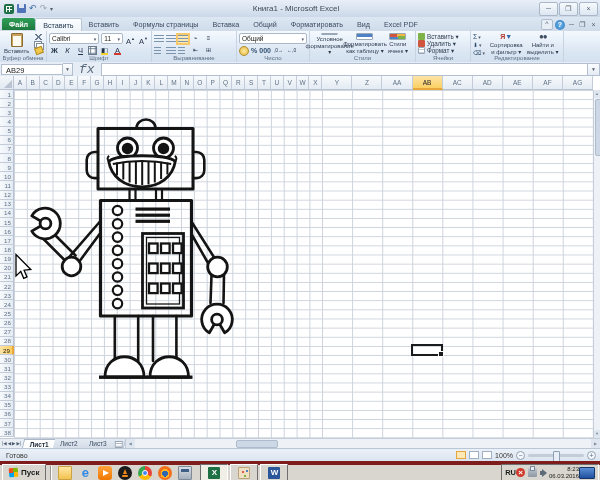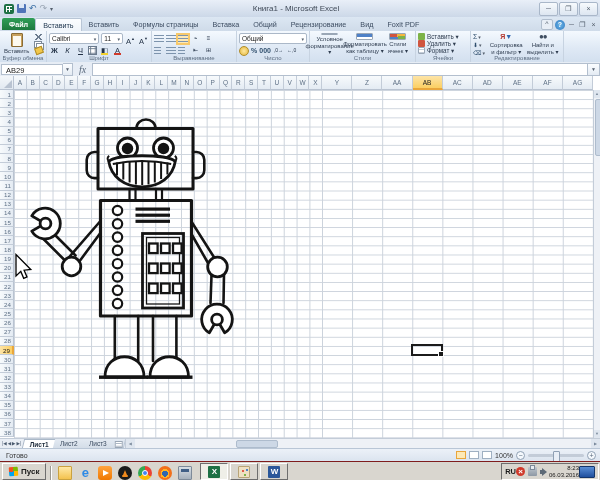--- a/index.html
+++ b/index.html
@@ -85,21 +85,21 @@
   .ic-sort{font-size:7px;font-weight:bold;color:#b3332a;line-height:8px;}
   .ic-sort i{color:#2e66b0;font-style:normal;}
   .ic-find{letter-spacing:-1px;font-size:8px;color:#3f4e61;line-height:8px;}
   
   .formulabar{position:absolute;left:0;top:62px;right:0;height:14px;background:#e7edf5;
     border-bottom:1px solid #b9c6d6;display:flex;align-items:center;}
   .namebox{width:62px;height:11px;background:#fff;border:1px solid #b3bfce;margin-left:1px;
     font-size:7.5px;line-height:11px;padding-left:4px;box-sizing:border-box;color:#222;}
   .nb-dd{width:9px;height:11px;border:1px solid #b3bfce;border-left:none;background:linear-gradient(#fbfdff,#e4ebf3);
     font-size:5px;line-height:11px;text-align:center;color:#55606e;}
-  .fx{font-family:Liberation Serif, serif;font-style:italic;font-size:10px;color:#5a6a7d;padding:0 6px;text-align:right;}
+  .fx{font-family:Liberation Mono, monospace;font-style:italic;font-size:13px;color:#5a6a7d;padding:0 6px;text-align:right;}
   .fml-input{flex:1;height:11px;background:#fff;border:1px solid #b3bfce;border-right:none;}
   .fml-exp{width:11px;height:11px;background:linear-gradient(#fbfdff,#e4ebf3);border:1px solid #b3bfce;
     font-size:5px;text-align:center;line-height:11px;color:#55606e;}
   
   .grid{position:absolute;left:0;top:76px;right:0;height:362px;background:#fff;}
   .corner{position:absolute;left:0;top:0;width:14px;height:14px;background:linear-gradient(#f4f7fa,#e2e9f1);
     border-right:1px solid #b9c3d1;border-bottom:1px solid #b9c3d1;box-sizing:border-box;}
   .corner::before{content:"";position:absolute;right:1px;bottom:1px;border-style:solid;border-width:0 0 8px 8px;border-color:transparent transparent #b9c3d1 transparent;}
   .colheaders{position:absolute;left:14px;top:0;height:14px;display:flex;}
   .ch{height:14px;box-sizing:border-box;border-right:1px solid #c3ccd8;border-bottom:1px solid #b9c3d1;
@@ -141,22 +141,22 @@
     border-top:1px solid #b9c6d6;display:flex;align-items:center;box-sizing:border-box;}
   .st-ready{font-size:7px;color:#333;padding-left:6px;flex:1;}
   .st-right{display:flex;align-items:center;gap:3px;padding-right:4px;}
   .viewbtn{width:10px;height:8px;border:1px solid #9fb0c2;background:#fff;box-sizing:border-box;}
   .viewbtn.active{background:#fde9b6;border-color:#e9a63b;}
   .st-zoom{font-size:7px;color:#333;}
   .zbtn{width:9px;height:9px;border-radius:50%;border:1px solid #8fa0b4;color:#5a6a7d;font-size:7px;line-height:7px;text-align:center;background:#f4f8fc;box-sizing:border-box;}
   .ztrack{width:56px;height:3px;background:#c3ccd8;position:relative;border-radius:2px;}
   .zthumb{position:absolute;left:25px;top:-3px;width:5px;height:9px;background:#e8eef6;border:1px solid #8fa0b4;border-radius:1px;}
   
-  .taskbar{position:absolute;left:0;top:461px;right:0;height:19px;background:#d9d6cf;border-top:1px solid #7f1d1d;
-    display:flex;align-items:flex-end;box-sizing:border-box;}
+  .taskbar{position:absolute;left:0;top:461px;right:0;height:19px;background:#d9d6cf;border-top:4px solid #7f1d1d;
+    display:flex;align-items:center;box-sizing:border-box;}
   .startbtn{margin-left:2px;height:15px;display:flex;align-items:center;gap:3px;padding:0 6px;
     background:#d9d6cf;border:1px solid;border-color:#fff #6e6e6e #6e6e6e #fff;font-size:8px;font-weight:bold;color:#1a1a1a;}
   .flag{width:9px;height:9px;background:conic-gradient(#7fba00 0 90deg,#ffb900 90deg 180deg,#00a4ef 180deg 270deg,#f25022 270deg);border-radius:1px;transform:rotate(-4deg);}
   .tb-sep{width:1px;height:14px;background:#9b9890;margin:0 4px;box-shadow:1px 0 #fff;}
   .ql{width:14px;height:14px;margin:0 3px;position:relative;flex:none;}
   .ql-folder{background:linear-gradient(#ffe9a6,#f3c24e);border:1px solid #caa23f;border-radius:1px;box-sizing:border-box;}
   .ql-internet-explorer::before{content:"e";position:absolute;inset:0;color:#2e8ae6;font-weight:bold;font-size:13px;line-height:14px;text-align:center;}
   .ql-media-player{background:linear-gradient(#ffa43e,#f07800);border-radius:3px;}
   .ql-media-player::before{content:"";position:absolute;left:5px;top:4px;border-style:solid;border-width:3.5px 0 3.5px 6px;border-color:transparent transparent transparent #fff;}
   .ql-aimp{background:#1b1b1b;border-radius:50%;}
@@ -211,23 +211,23 @@
   </div>
 
   <div class="tabrow">
     <div id="ribbon-tabs" style="display:flex;align-items:flex-start;">
         <span class="rtab file">Файл</span>
         <span class="rtab active">Вставить</span>
         <span class="rtab">Вставить</span>
         <span class="rtab">Формулы страницы</span>
         <span class="rtab">Вставка</span>
         <span class="rtab">Общий</span>
-        <span class="rtab">Рецензирование</span>
+        <span class="rtab">Форматировать</span>
         <span class="rtab">Вид</span>
-        <span class="rtab">Foxit PDF</span>
+        <span class="rtab">Excel PDF</span>
       </div>
     <div class="tabrow-right">
       <span class="tr-caret">^</span>
       <span class="tr-help">?</span>
       <span class="tr-min">─</span>
       <span class="tr-min">❐</span>
       <span class="tr-min">×</span>
     </div>
   </div>
 

